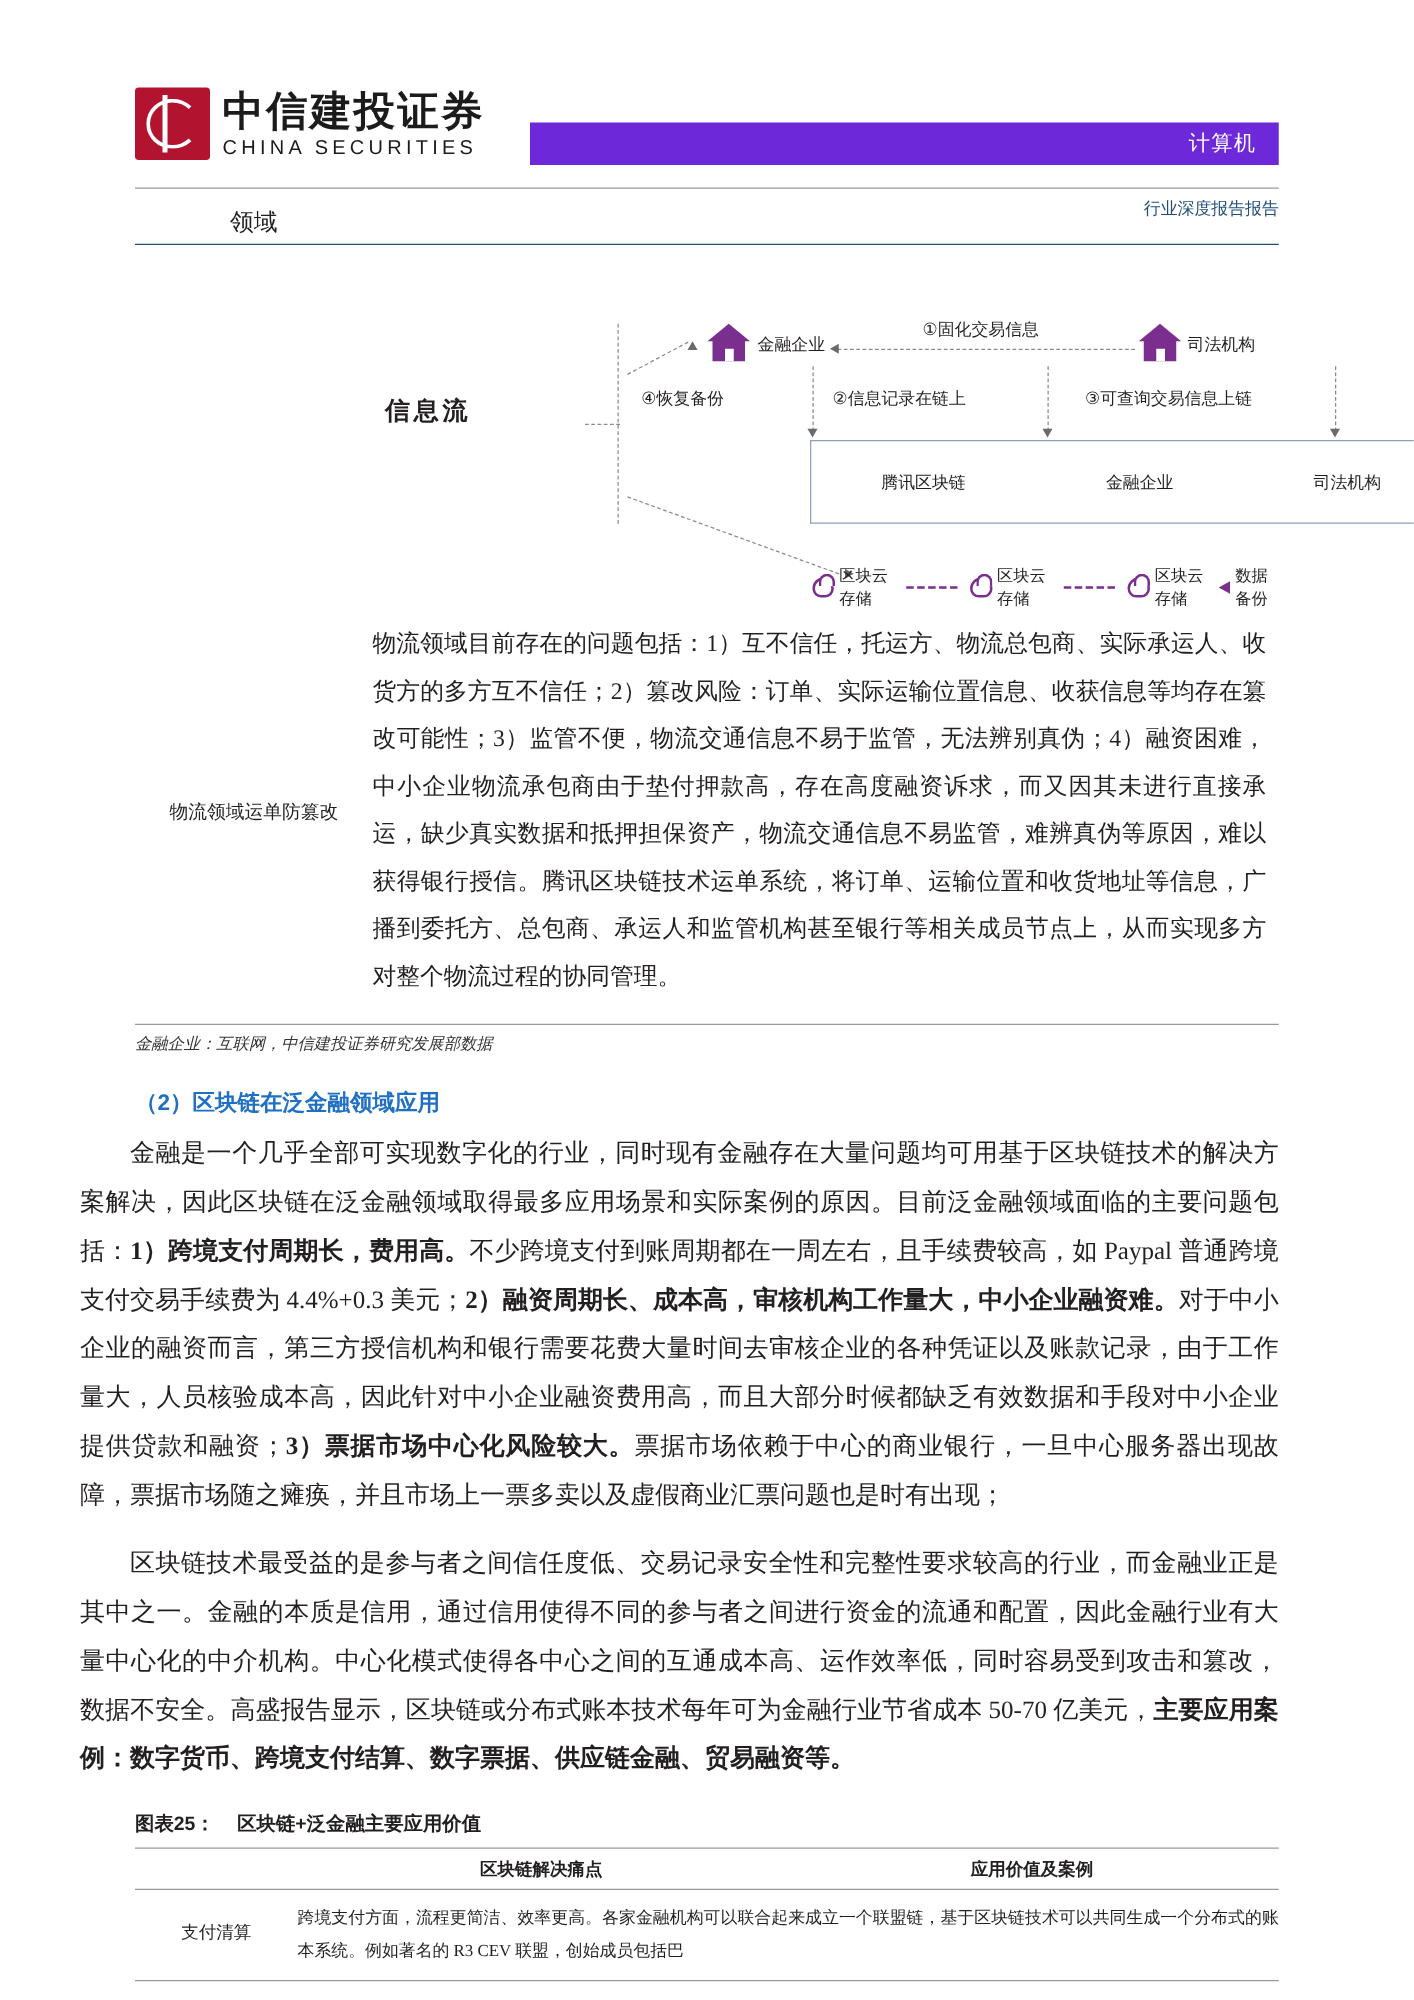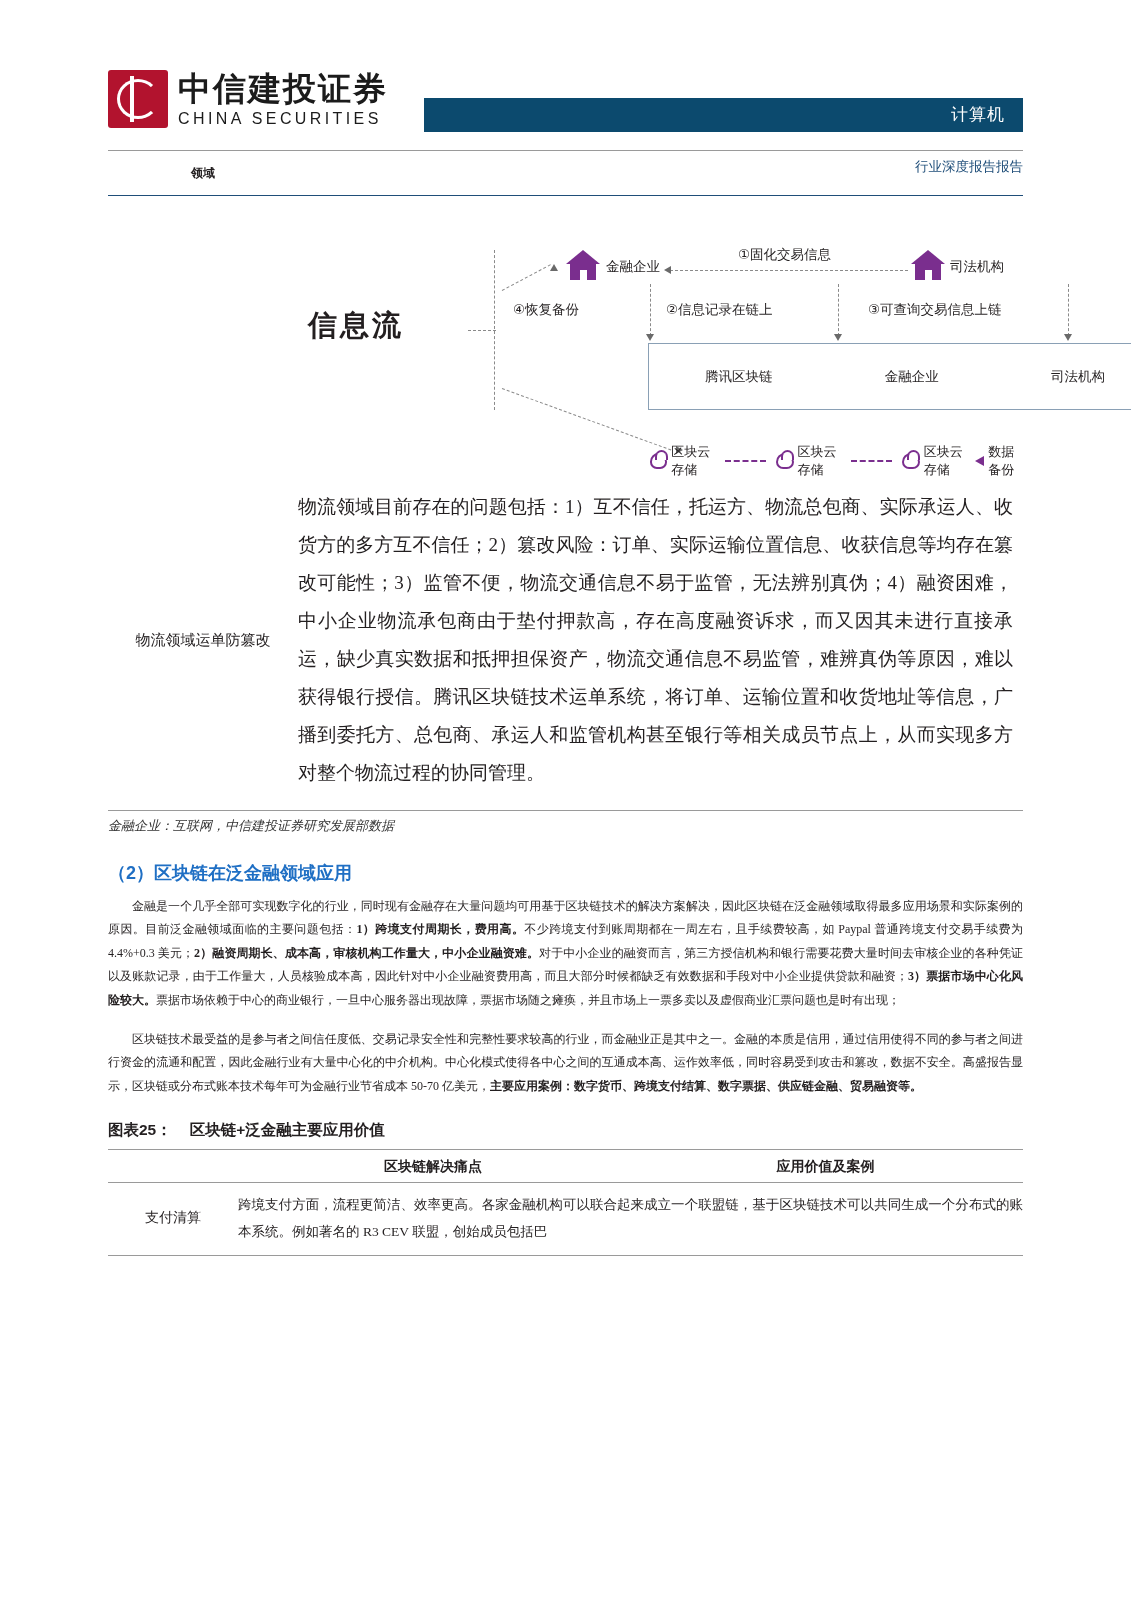--- a/index.html
+++ b/index.html
@@ -70,21 +70,21 @@
     color:#1b1b1b;
     font-family:"Liberation Sans","DejaVu Sans",sans-serif;
     margin-top:5px;
   }
   .hdr-band{
     position:absolute;
     left:424px;
     top:98px;
     right:108px;
     height:34px;
-    background:#0c4a6e;
+    background:#6d28d9;
   }
   .hdr-band .band-label{
     position:absolute;
     right:18px;
     top:5px;
     color:#ffffff;
     font-size:17px;
     font-family:"Liberation Sans","DejaVu Sans",sans-serif;
     letter-spacing:1px;
   }
@@ -106,22 +106,22 @@
   
   .fig-table{
     margin:0 108px;
     border-top:1px solid #9a9a9a;
     border-bottom:1px solid #9a9a9a;
     padding-top:0;
   }
   .fig-head{
     display:flex;
     padding:14px 0 6px 0;
-    font-weight:bold;
-    font-size:12px;
+    font-weight:normal;
+    font-size:19px;
     flex-direction:column;
   }
   .fig-head .c1{width:190px;text-align:center;}
   .fig-head .c2{flex:1;text-align:center;padding-right:160px;}
 
   .diagram{
     position:relative;
     height:300px;
     margin-left:190px;
   }
@@ -149,21 +149,21 @@
   .dlabel{
     position:absolute;
     font-size:13.5px;
     font-family:"Liberation Sans","DejaVu Sans",sans-serif;
     white-space:nowrap;
     color:#231f20;
   }
   .infoflow{
     position:absolute;
     left:10px;top:118px;
-    font-size:29px;
+    font-size:20px;
     font-weight:bold;
     letter-spacing:3px;
     font-family:"Liberation Sans","DejaVu Sans",sans-serif;
   }
   .box-row{
     position:absolute;
     left:350px;top:155px;
     width:512px;height:65px;
     border:1px solid #8aa0b5;
     display:flex;
@@ -276,22 +276,22 @@
 
   
   .sec-title{
     margin:26px 108px 10px 108px;
     font-size:18px;
     font-weight:bold;
     color:#1f6fc4;
     font-family:"Liberation Sans","DejaVu Sans",sans-serif;
   }
   .para{
-    margin:0 108px 16px 108px;
-    font-size:12px;
+    margin:0 108px 16px 64px;
+    font-size:20px;
     line-height:1.95;
     text-align:justify;
     text-indent:2em;
   }
   .para b{font-weight:bold;}
 
   .chart-title{
     margin:22px 108px 8px 108px;
     font-size:15.5px;
     font-weight:bold;

